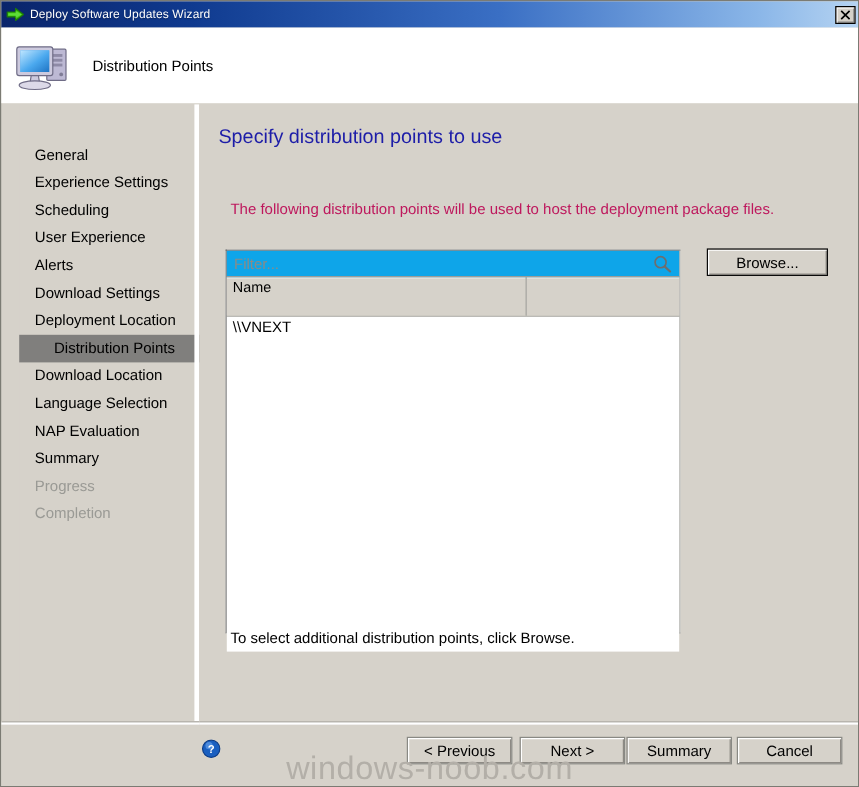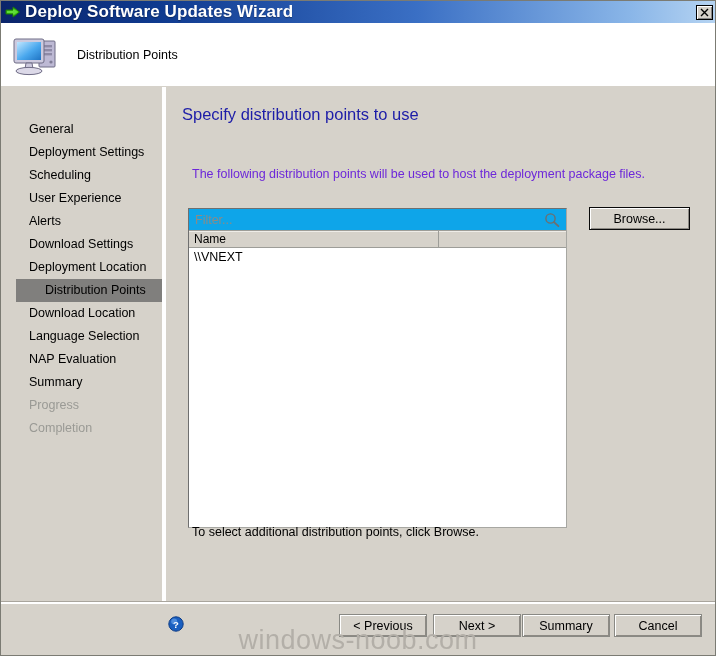--- a/index.html
+++ b/index.html
@@ -40,22 +40,22 @@
   #title-arrow-icon {
     width: 16px;
     height: 14px;
     position: relative;
     flex: 0 0 auto;
     margin-right: 4px;
   }
   #title-arrow-icon svg { display: block; }
   #title-text {
     color: #ffffff;
-    font-size: 17px;
-    font-weight: bold;
+    font-size: 10px;
+    font-weight: normal;
     white-space: nowrap;
     letter-spacing: 0.1px;
     flex: 1 1 auto;
     text-shadow: 0 1px 1px rgba(0,0,0,0.35);
   }
   #close-button {
     width: 17px;
     height: 15px;
     background: #d4d0c8;
     border: 1px solid #000;
@@ -147,21 +147,21 @@
     position: absolute;
     left: 16px; top: 18px;
     font-size: 16.5px;
     color: #1d1da8;
     white-space: nowrap;
   }
   #intro-text {
     position: absolute;
     left: 26px; top: 80px;
     font-size: 12.5px;
-    color: #6d28d9;
+    color: #be185d;
     white-space: nowrap;
   }
 
   
   #list-wrap {
     position: absolute;
     left: 22px; top: 121px;
     width: 379px;
     height: 320px;
     box-sizing: border-box;
@@ -196,21 +196,21 @@
   #search-icon {
     width: 18px;
     height: 16px;
     margin-right: 5px;
     flex: 0 0 auto;
   }
   #search-icon svg { display: block; }
 
   #col-header {
     display: flex;
-    height: 17px;
+    height: 33px;
     background: #d6d2ca;
     border-bottom: 1px solid #9d9d98;
     box-sizing: border-box;
   }
   .col-cell {
     font-size: 12px;
     line-height: 16px;
     padding-left: 5px;
     box-sizing: border-box;
     color: #000;
@@ -374,21 +374,21 @@
 
         <path d="M15 30 L21 30 L22 36 L14 36 Z" fill="#cdcade" stroke="#6f6c86" stroke-width="1"></path>
         <ellipse cx="18" cy="38" rx="13" ry="3.6" fill="#dcd9e8" stroke="#6f6c86" stroke-width="1"></ellipse>
       </svg>
     </span>
     <span id="header-title">Distribution Points</span>
   </div>
 
   <div id="sidebar">
     <div class="nav-item">General</div>
-    <div class="nav-item">Deployment Settings</div>
+    <div class="nav-item">Experience Settings</div>
     <div class="nav-item">Scheduling</div>
     <div class="nav-item">User Experience</div>
     <div class="nav-item">Alerts</div>
     <div class="nav-item">Download Settings</div>
     <div class="nav-item">Deployment Location</div>
     <div class="nav-item selected">Distribution Points</div>
     <div class="nav-item">Download Location</div>
     <div class="nav-item">Language Selection</div>
     <div class="nav-item">NAP Evaluation</div>
     <div class="nav-item">Summary</div>

